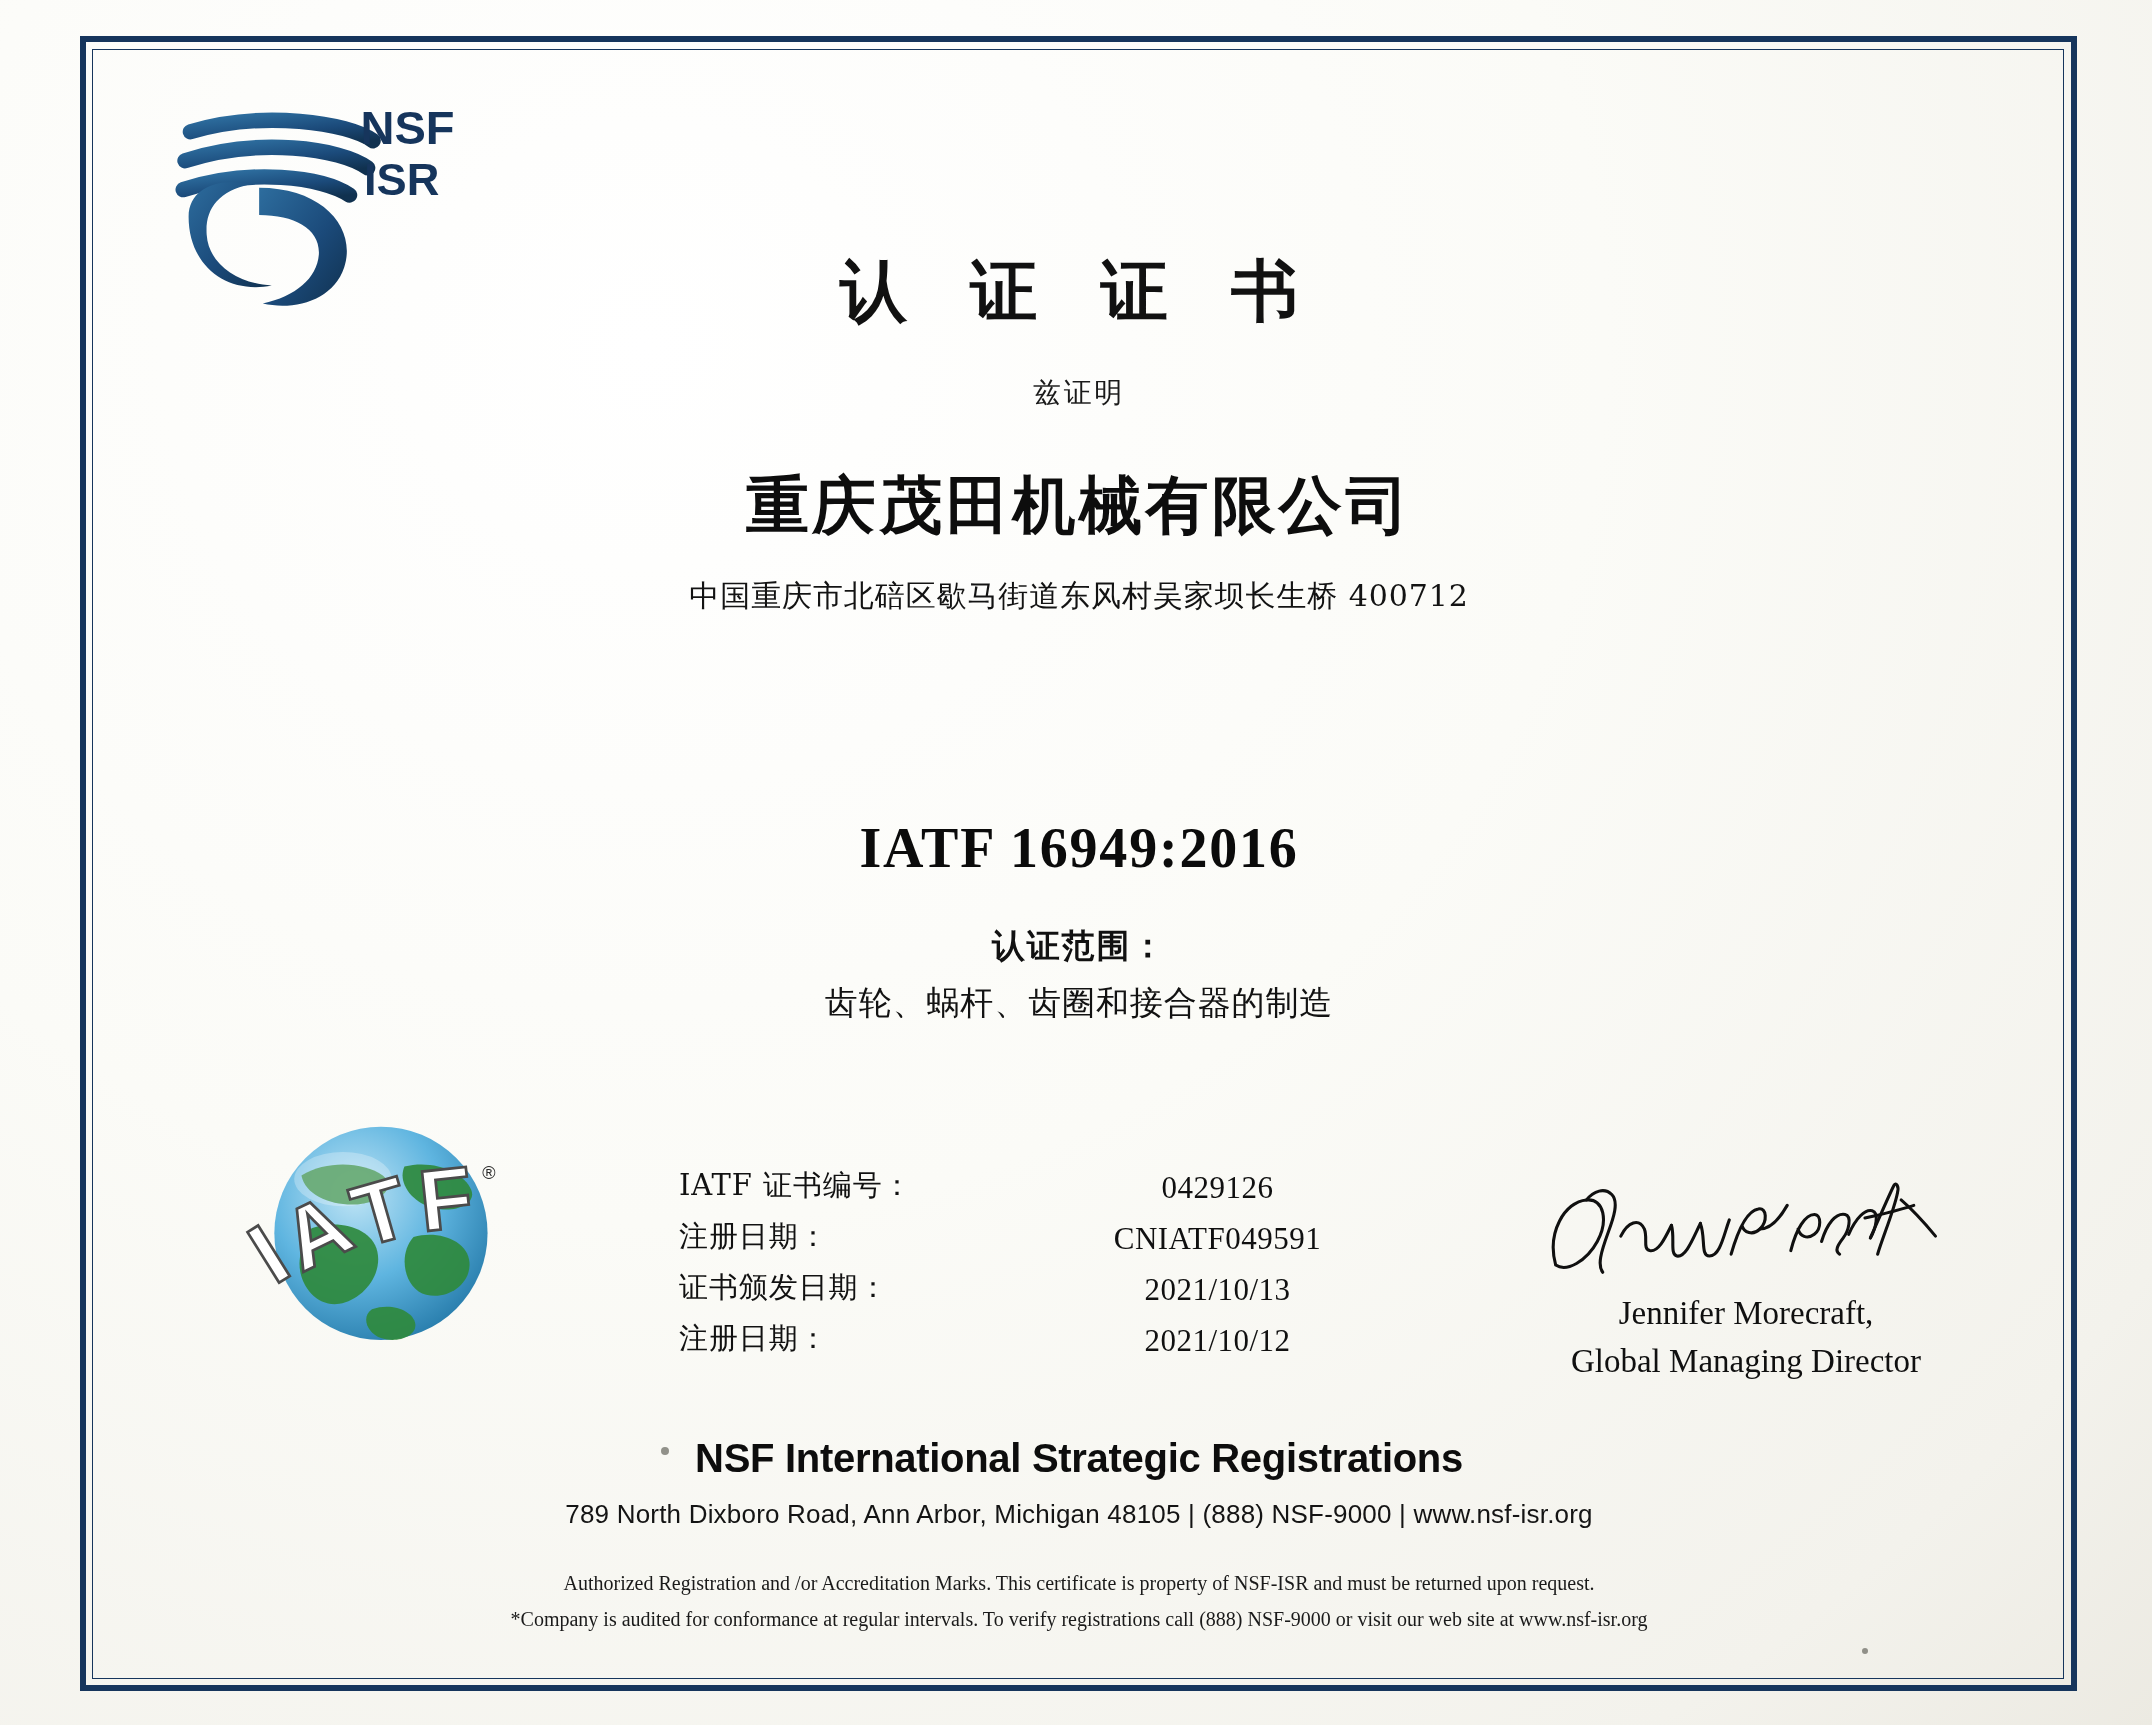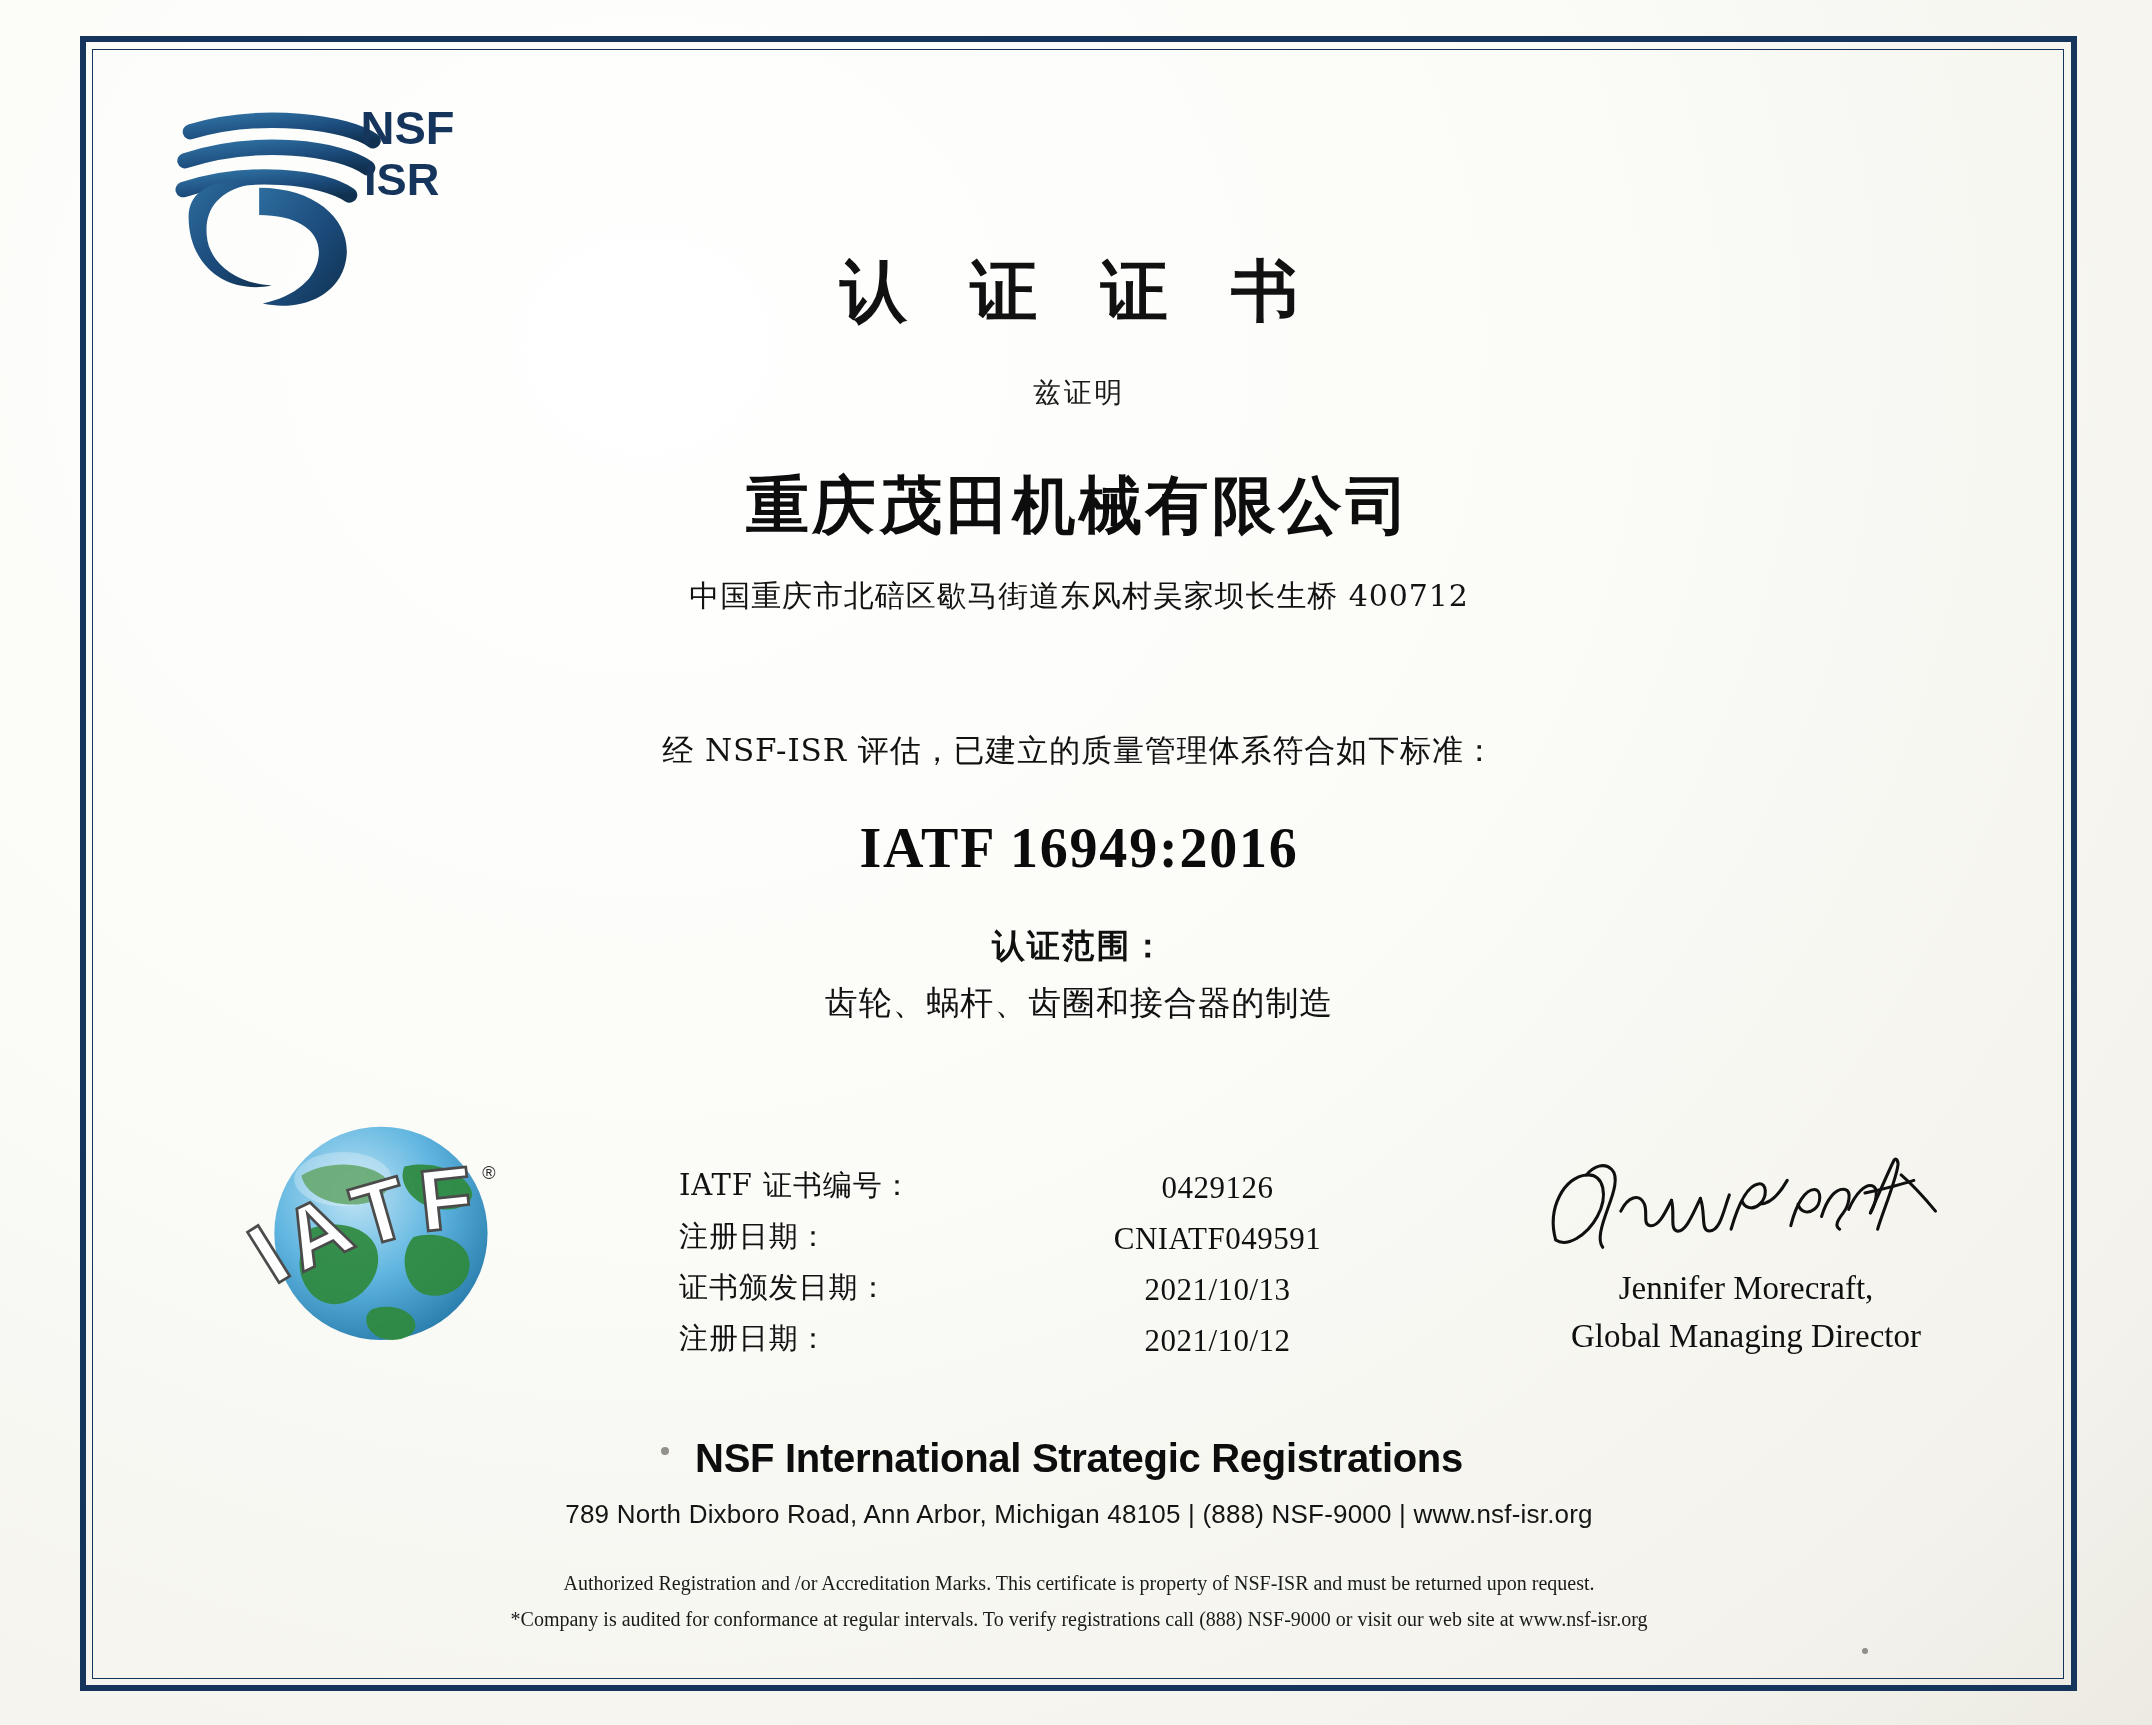--- a/index.html
+++ b/index.html
@@ -214,21 +214,21 @@
     font-family: "Liberation Serif", serif;
     font-size: 31px;
     letter-spacing: 0.5px;
     color: #101010;
   }
 
   
   .signature-block {
     position: absolute;
     left: 1429px;
-    top: 1097px;
+    top: 1122px;
     width: 434px;
     text-align: center;
   }
   .signature-svg { display: block; margin: 0 auto; }
   .sig-name {
     margin-top: 5.4px;
     font-family: "Liberation Serif", serif;
     font-size: 33px;
     color: #101010;
     line-height: 1.28;
@@ -350,21 +350,20 @@
           <text transform="translate(196,150) rotate(-6)">F</text>
         </g>
         <text x="262" y="92" font-family="'Liberation Sans',sans-serif" font-size="20" fill="#2b2b2b">®</text>
       </svg>
     </div>
 
     <div class="title-cn">认 证 证 书</div>
     <div class="subtitle-cn">兹证明</div>
     <div class="company">重庆茂田机械有限公司</div>
     <div class="address">中国重庆市北碚区歇马街道东风村吴家坝长生桥 400712</div>
-    <div class="statement">经 NSF-ISR 评估，已建立的质量管理体系符合如下标准：</div>
     <div class="standard">IATF 16949:2016</div>
     <div class="scope-label">认证范围：</div>
     <div class="scope-text">齿轮、蜗杆、齿圈和接合器的制造</div>
 
 
     <div class="details">
       <div class="row">
         <div class="label">IATF 证书编号：</div>
         <div class="value">0429126</div>
       </div>

